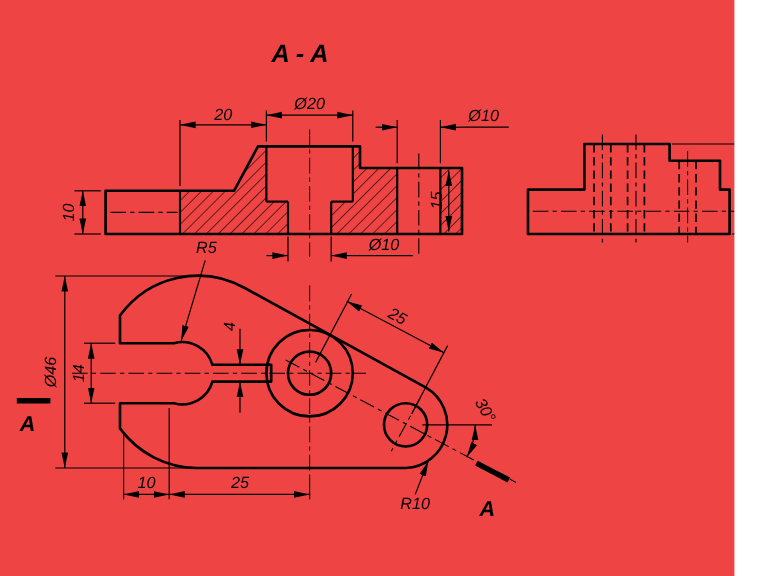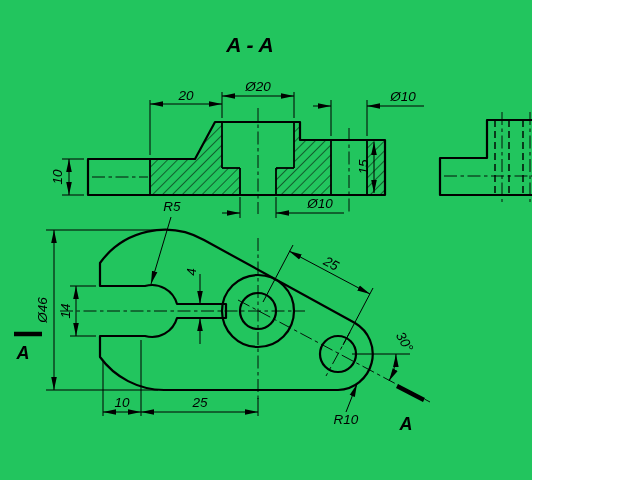--- a/index.html
+++ b/index.html
@@ -1,16 +1,16 @@
 <!DOCTYPE html>
 <html><head>
 <meta charset="utf-8">
 <style>
   html,body{margin:0;padding:0;background:#ffffff;}
-  #stage{width:532px;height:480px;background:#22c55e;position:relative;overflow:hidden;}
+  #stage{width:612px;height:480px;background:#ef4444;position:relative;overflow:hidden;}
   svg{display:block;}
   svg text{font-family:"Liberation Sans", sans-serif;font-style:italic;fill:#000;}
   text.dim{font-size:13.5px;}
   text.title{font-size:21px;font-weight:bold;}
   text.mark{font-size:18px;font-weight:bold;}
   .outline{stroke:#000;stroke-width:2.2;fill:none;stroke-linejoin:round;}
   g.inner line{stroke:#000;stroke-width:1.8;}
   g.cl line{stroke:#000;stroke-width:0.9;stroke-dasharray:13 3.5 3.5 3.5;}
   g.hid line{stroke:#000;stroke-width:1.4;stroke-dasharray:7 4;}
   g.thin line, g.thin path{stroke:#000;stroke-width:1;fill:none;}

